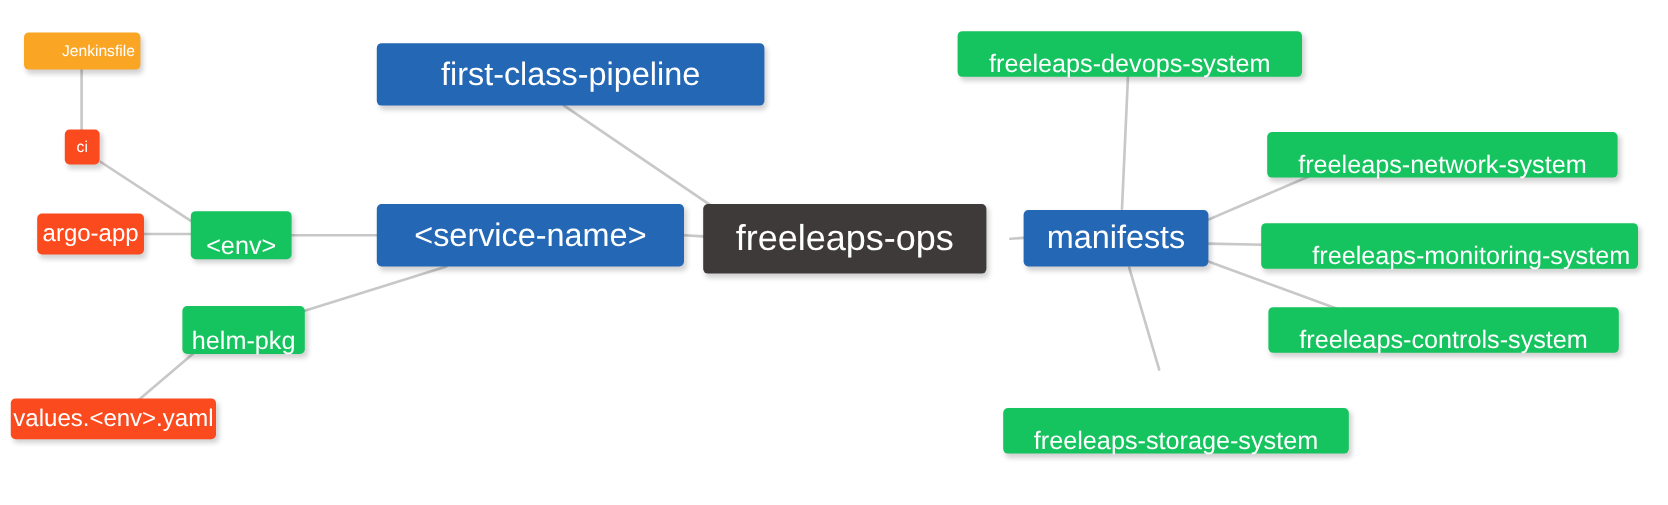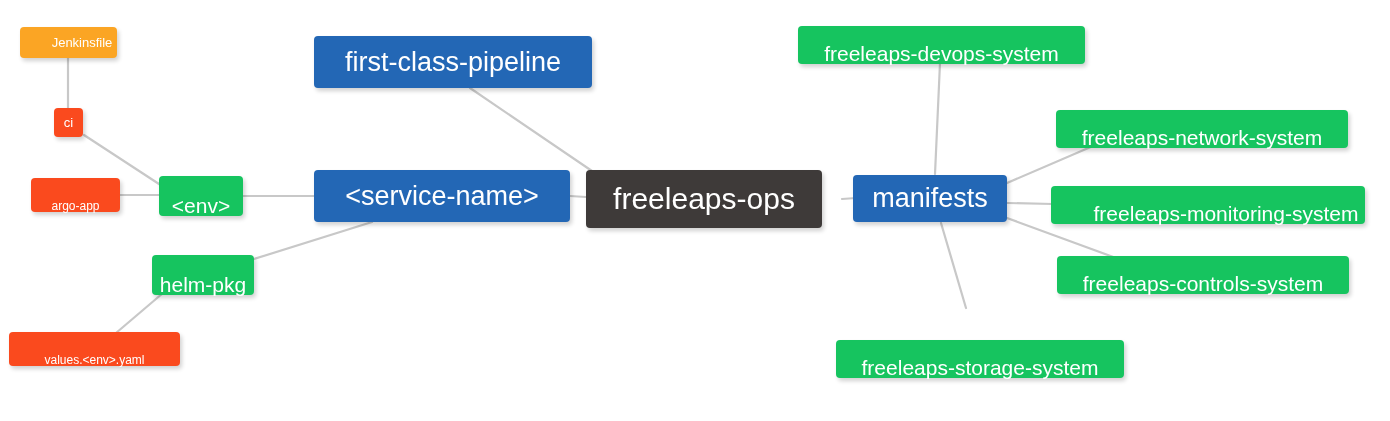--- a/index.html
+++ b/index.html
@@ -42,21 +42,21 @@
   }
   .n-root     { background: #3e3a39; }
   .n-blue     { background: #2367b5; }
   .n-green    { background: #16c45f; }
   .n-orange   { background: #fba524; }
   .n-redorange{ background: #fa4a1e; }
 
   .sz-root   { font-size: 30px; }
   .sz-l1     { font-size: 27px; }
   .sz-l2     { font-size: 21px; align-items: flex-end; }
-  .sz-l3     { font-size: 12px; align-items: flex-end; }
+  .sz-l3     { font-size: 20px; }
   .sz-l4     { font-size: 13px; }
 </style>
 </head>
 <body>
 
 <div id="canvas">
 
   <svg id="edges" viewBox="0 0 1390 421" width="1390" height="421" xmlns="http://www.w3.org/2000/svg">
     <g fill="none" stroke="#c8c8c8" stroke-width="2.2" stroke-linecap="round">
 
@@ -87,21 +87,21 @@
       <line x1="1007" y1="218" x2="1116" y2="258"></line>
 
       <line x1="941" y1="223" x2="966" y2="308"></line>
     </g>
   </svg>
 
   <div class="node n-root sz-root" style="left:586px; top:170px; width:236px; height:58px;">
     <span>freeleaps-ops</span>
   </div>
 
-  <div class="node n-blue sz-l1" style="left:314px; top:36px; width:278px; height:52px;">
+  <div class="node n-blue sz-l1" style="left:314px; top:36px; width:323px; height:52px;">
     <span>first-class-pipeline</span>
   </div>
 
   <div class="node n-blue sz-l1" style="left:314px; top:170px; width:256px; height:52px;">
     <span>&lt;service-name&gt;</span>
   </div>
 
   <div class="node n-green sz-l2" style="left:159px; top:176px; width:84px; height:40px;">
     <span>&lt;env&gt;</span>
   </div>

